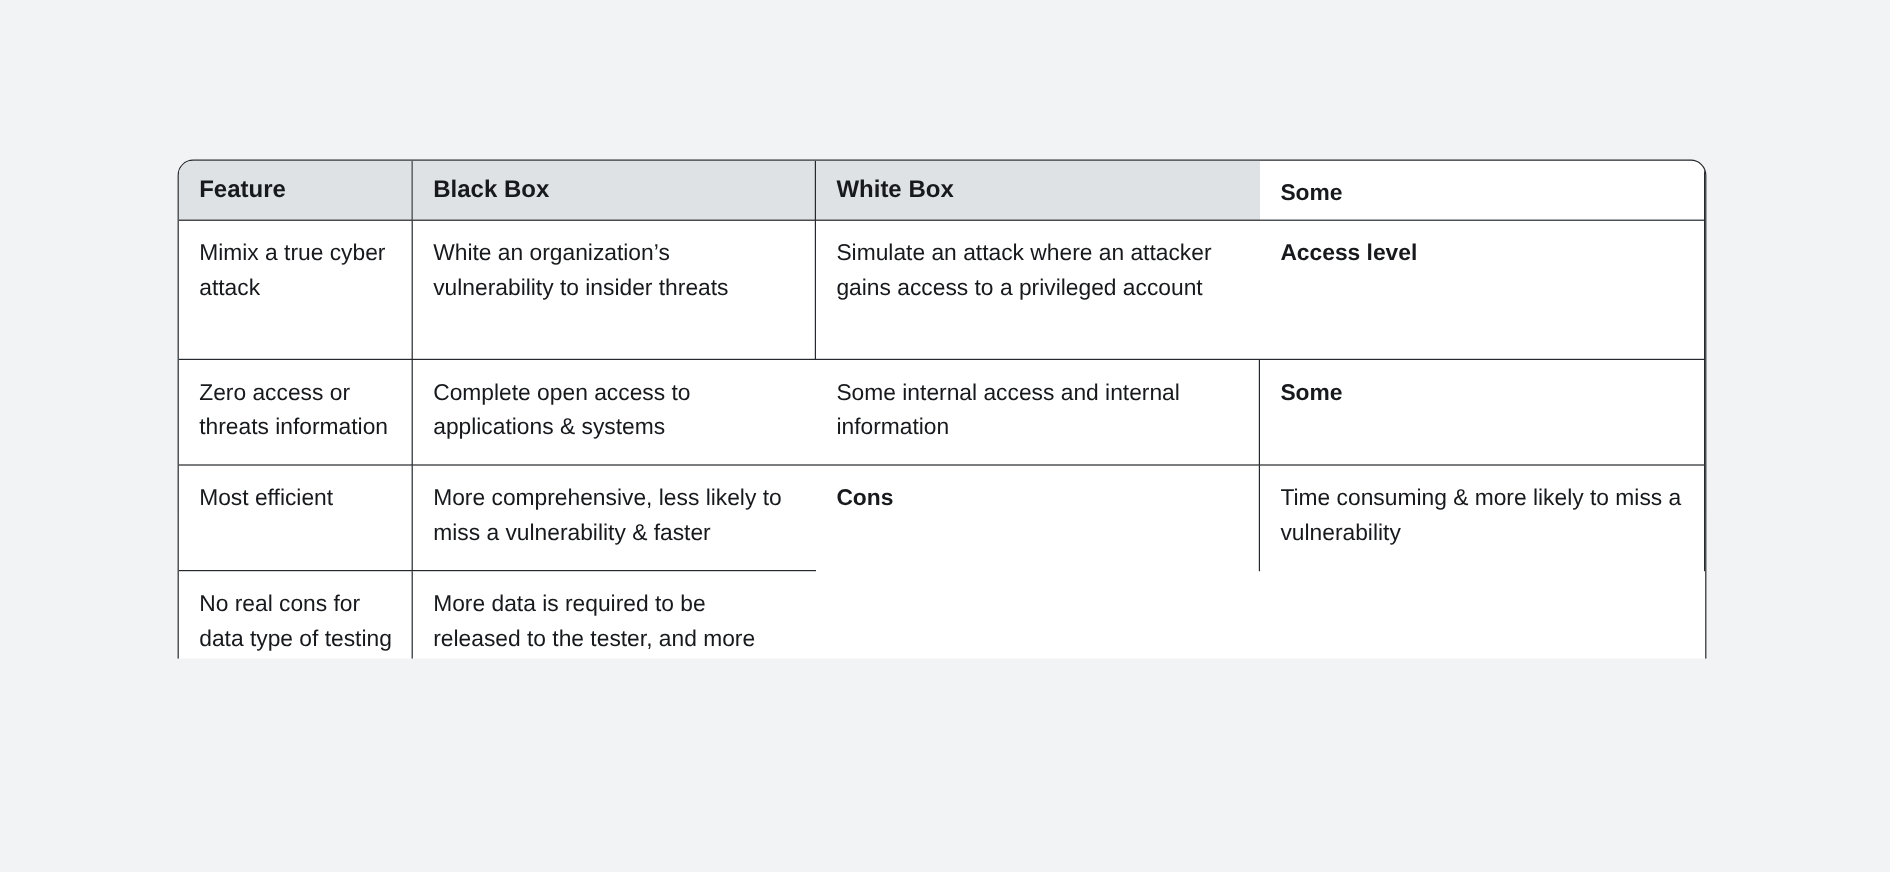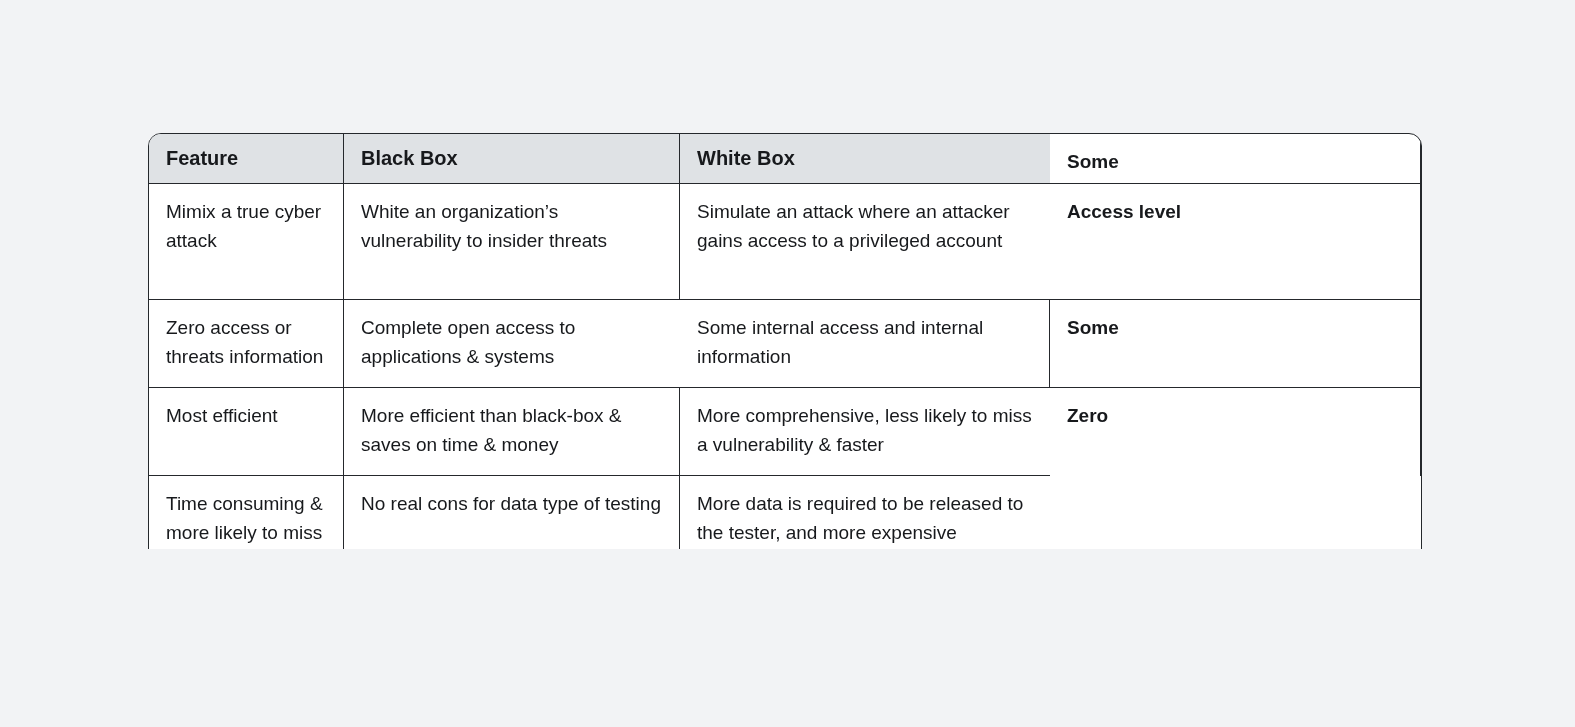--- a/index.html
+++ b/index.html
@@ -71,22 +71,21 @@
     <div class="cell">White an organization’s vulnerability to insider threats</div>
     <div class="cell last-col">Simulate an attack where an attacker gains access to a privileged account</div>
 
     <div class="cell row-label">Access level</div>
     <div class="cell">Zero access or threats information</div>
     <div class="cell last-col">Complete open access to applications &amp; systems</div>
     <div class="cell">Some internal access and internal information</div>
 
     <div class="cell row-label">Some</div>
     <div class="cell">Most efficient</div>
-    <div class="cell">More efficient than black-box &amp; saves on time &amp; money</div>
     <div class="cell last-col">More comprehensive, less likely to miss a vulnerability &amp; faster</div>
 
-    <div class="cell row-label last-row">Zero</div>
+    <div class="cell row-label last-row">Cons</div>
     <div class="cell last-row">Time consuming &amp; more likely to miss a vulnerability</div>
     <div class="cell last-row">No real cons for data type of testing</div>
     <div class="cell last-col last-row">More data is required to be released to the tester, and more expensive</div>
 
   </div>
 </div>
 
 </body></html>

